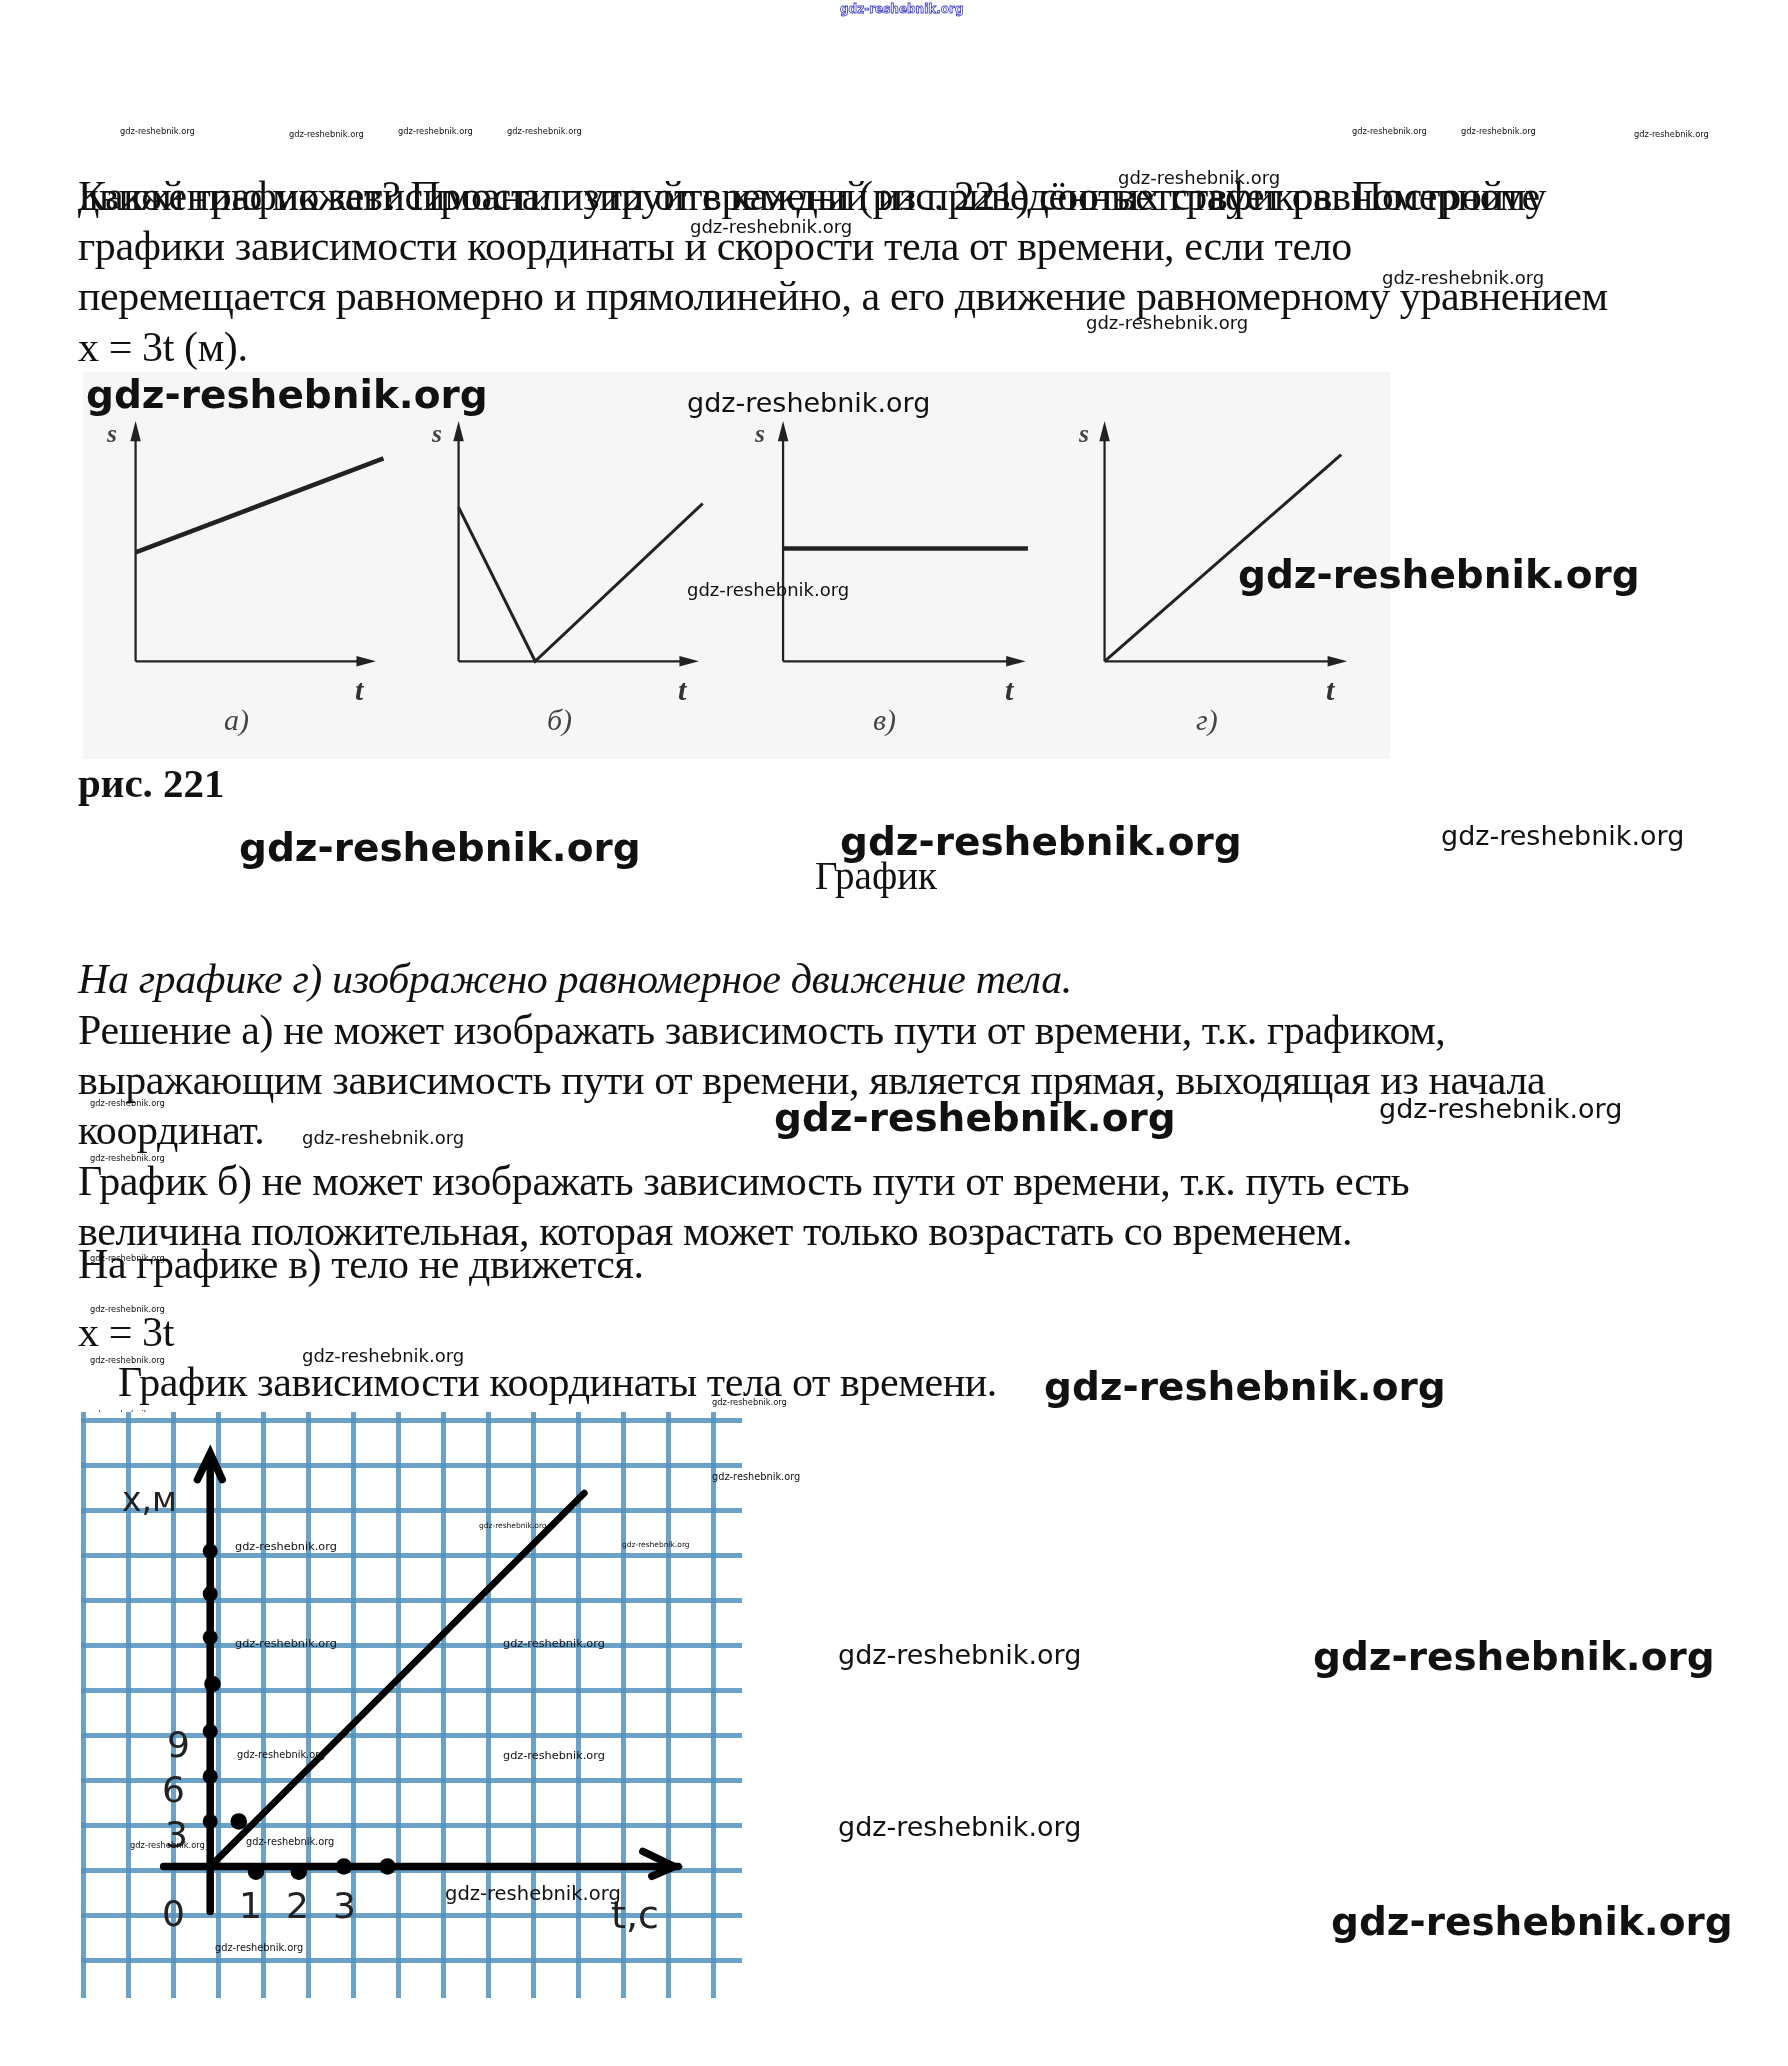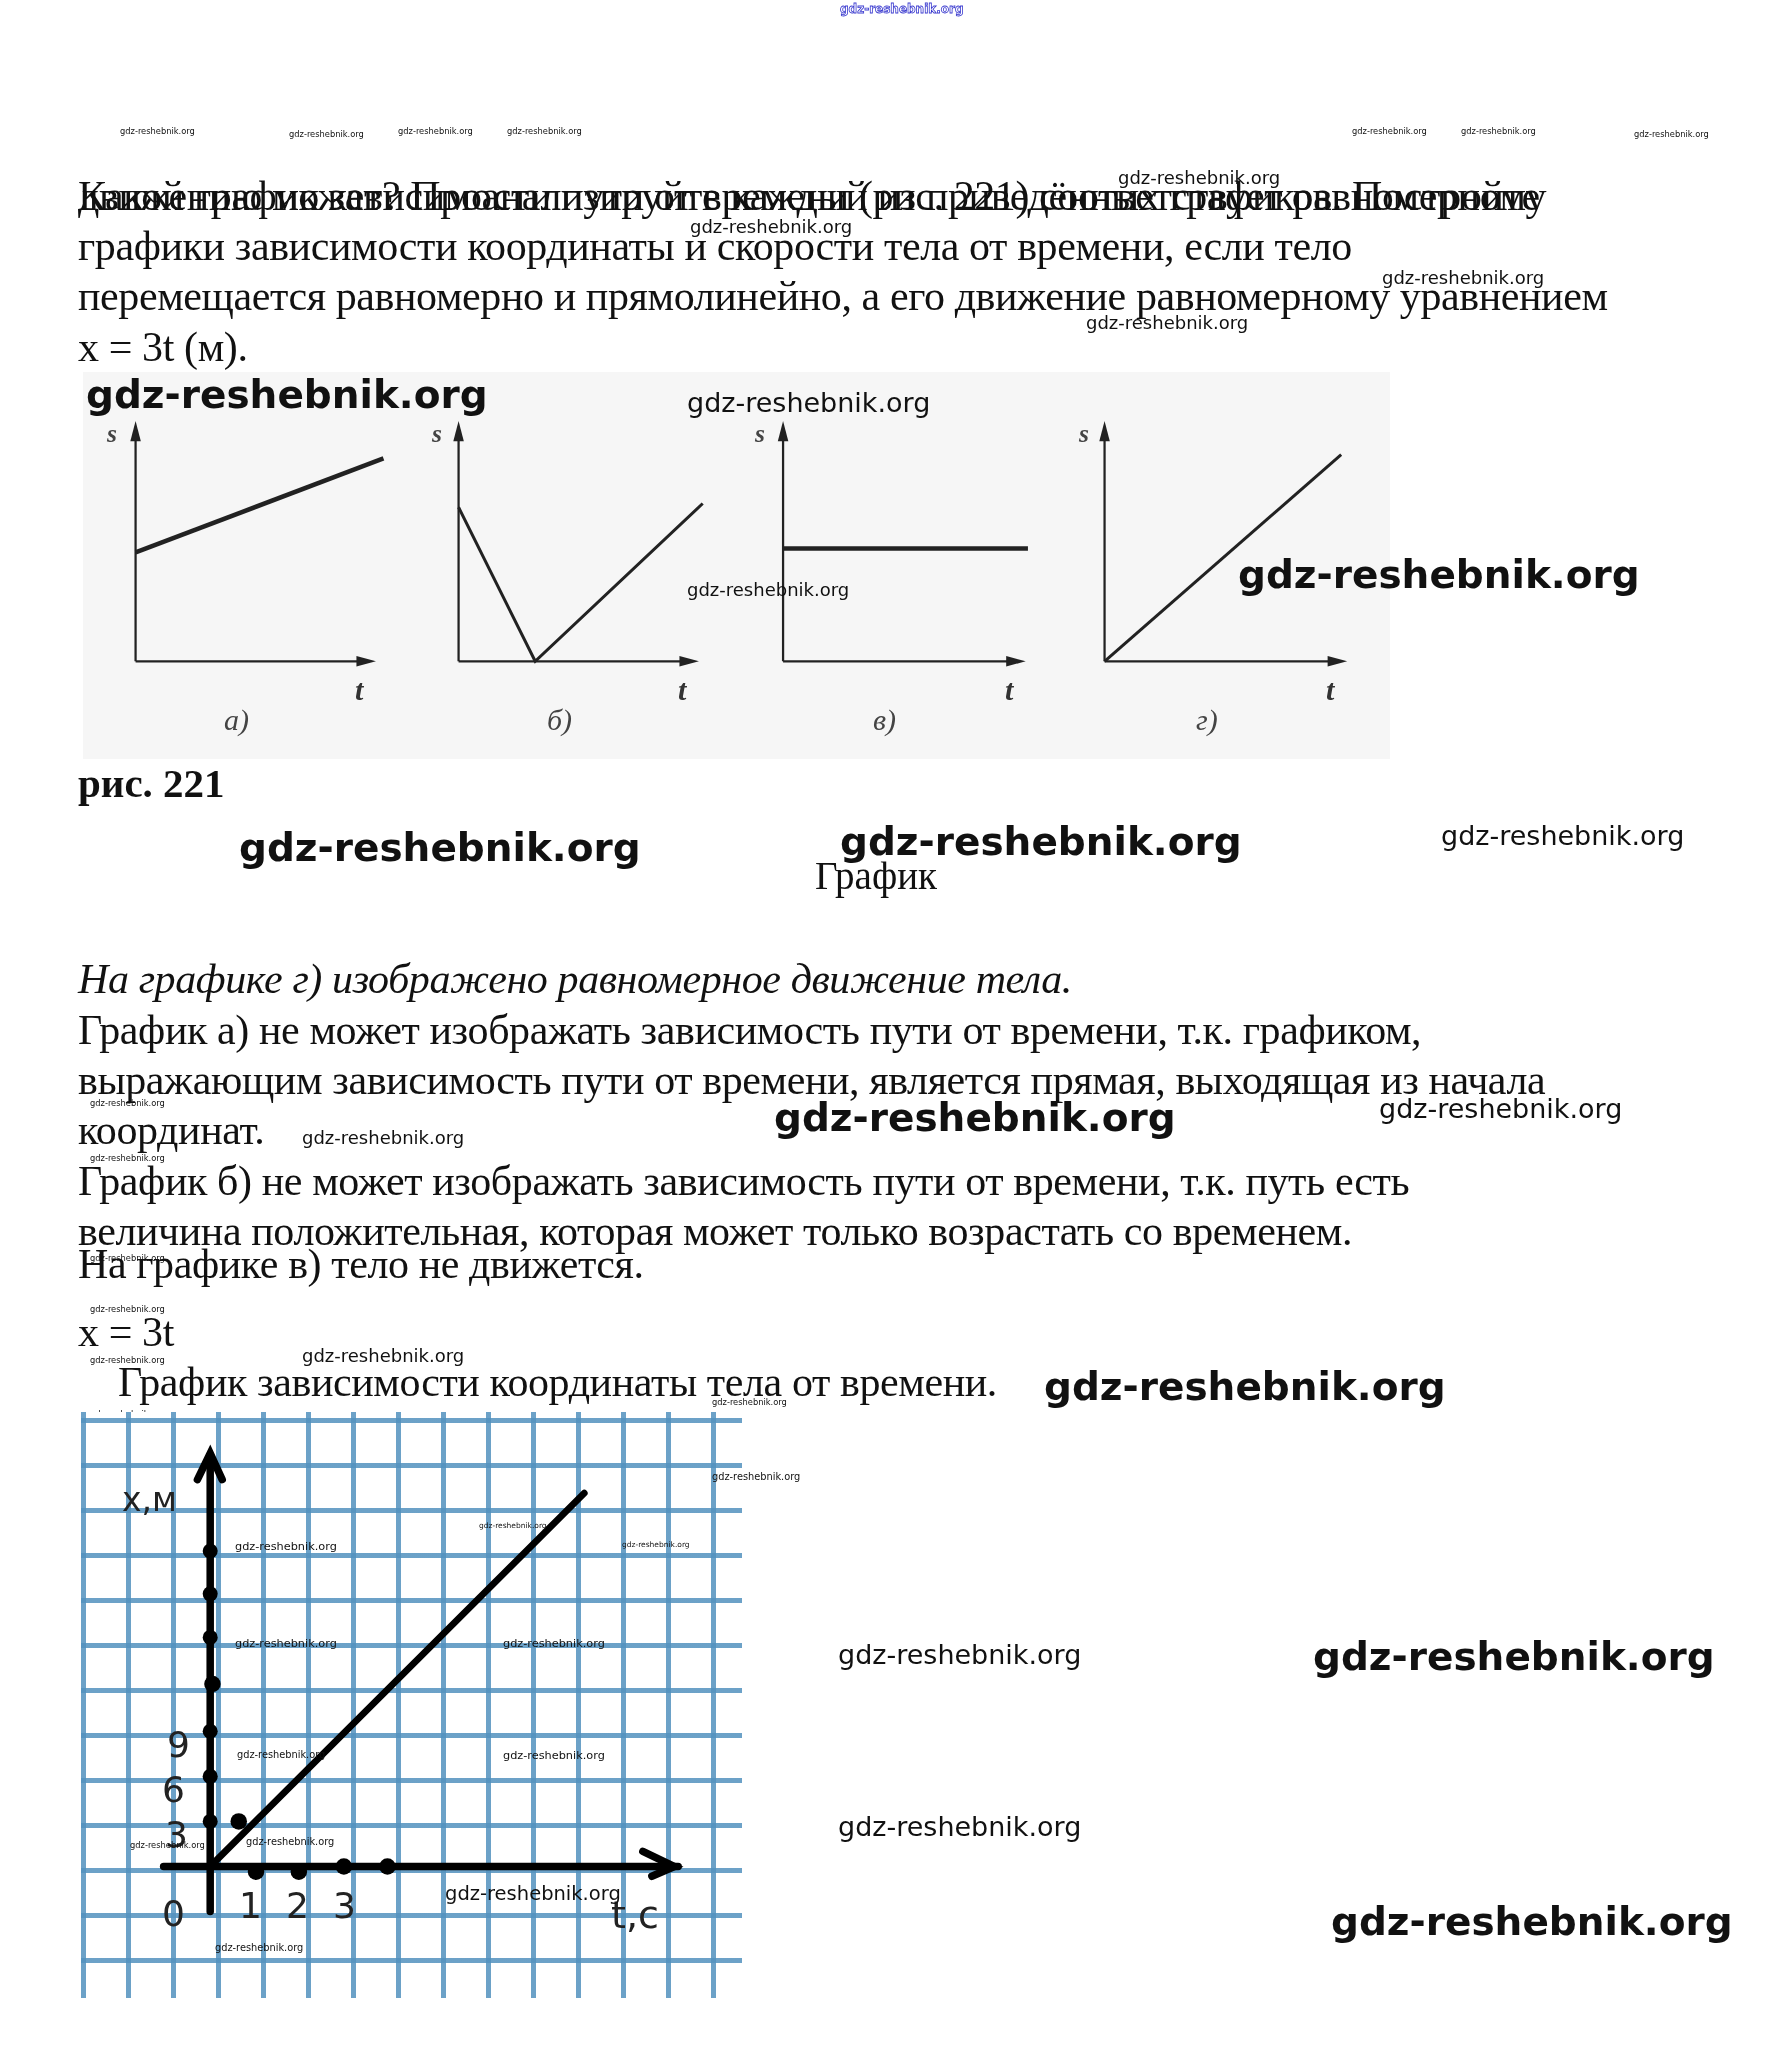--- a/index.html
+++ b/index.html
@@ -107,21 +107,21 @@
 <div class="fig-caption">рис. 221</div>
 
 <div class="wm wm-l" style="left:239px; top:825px;">gdz-reshebnik.org</div>
 <div class="wm wm-l" style="left:840px; top:819px;">gdz-reshebnik.org</div>
 <div class="wm wm-m" style="left:1441px; top:820px;">gdz-reshebnik.org</div>
 
 <div class="solution">График</div>
 
 <div>
   <div class="para" style="top:954px;font-style:italic;">На графике г) изображено равномерное движение тела.</div>
-  <div class="para" style="top:1005px;">График а) не может изображать зависимость пути от времени, т.к. графиком,</div>
+  <div class="para" style="top:1005px;">Решение а) не может изображать зависимость пути от времени, т.к. графиком,</div>
   <div class="para" style="top:1055px;">выражающим зависимость пути от времени, является прямая, выходящая из начала</div>
   <div class="para" style="top:1105px;">координат.</div>
   <div class="para" style="top:1156px;">График б) не может изображать зависимость пути от времени, т.к. путь есть</div>
   <div class="para" style="top:1206px;">величина положительная, которая может только возрастать со временем.</div>
   <div class="para" style="top:1239px;">На графике в) тело не движется.</div>
   <div class="para" style="top:1307px;">x = 3t</div>
   <div class="para" style="top:1357px;margin-left:40px;">График зависимости координаты тела от времени.</div>
 </div>
 
 <div class="wm wm-xs" style="left:90px; top:1098px;">gdz-reshebnik.org</div>

